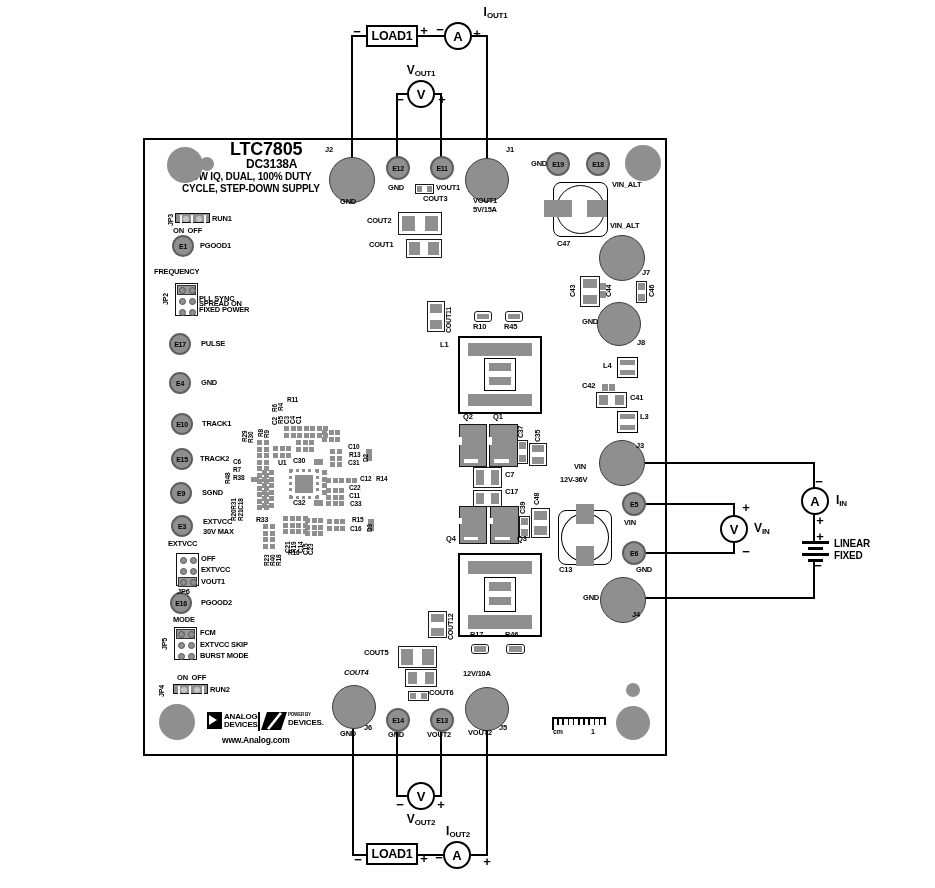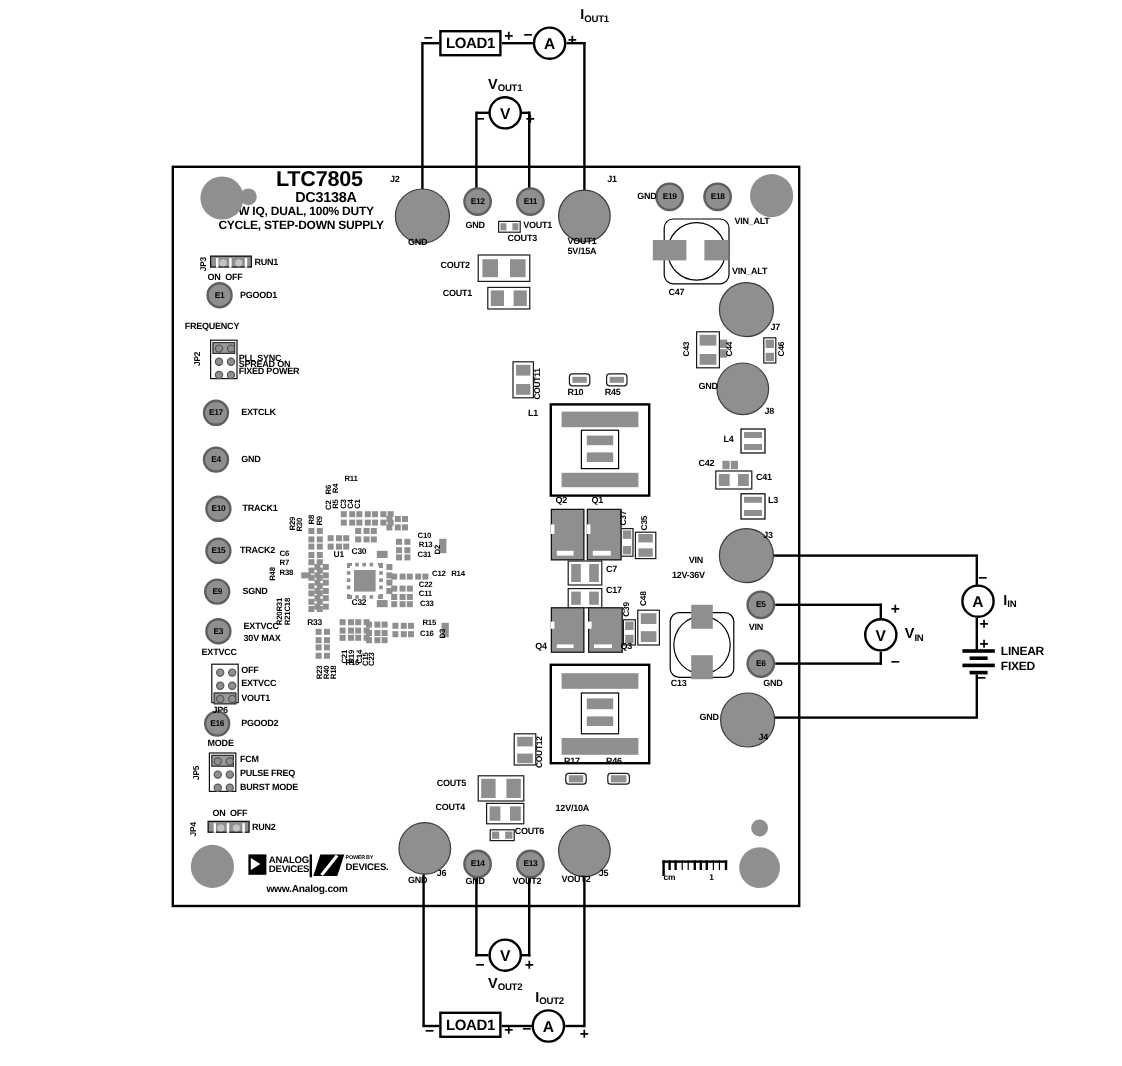--- a/index.html
+++ b/index.html
@@ -396,52 +396,52 @@
     <div class="lbl" style="left: 504px; top: 323px; font-size: 7.5px;">R45</div>
     <div class="lbl" style="left: 463px; top: 413px; font-size: 7.5px;">Q2</div>
     <div class="lbl" style="left: 493px; top: 413px; font-size: 7.5px;">Q1</div>
     <div class="lbl" style="left: 505px; top: 471px; font-size: 7.5px;">C7</div>
     <div class="lbl" style="left: 505px; top: 488px; font-size: 7.5px;">C17</div>
     <div class="lbl" style="left: 446px; top: 535px; font-size: 7.5px;">Q4</div>
     <div class="lbl" style="left: 517px; top: 535px; font-size: 7.5px;">Q3</div>
     <div class="lbl" style="left: 470px; top: 631px; font-size: 7.5px;">R17</div>
     <div class="lbl" style="left: 505px; top: 631px; font-size: 7.5px;">R46</div>
     <div class="lbl" style="left: 364px; top: 649px; font-size: 7.5px;">COUT5</div>
-    <div class="lbl" style="left: 363px; top: 669px; font-size: 7.5px;">COUT4</div>
+    <div class="lbl" style="left: 344px; top: 669px; font-size: 7.5px; font-style: italic;">COUT4</div>
     <div class="lbl" style="left: 429px; top: 689px; font-size: 7.5px;">COUT6</div>
     <div class="lbl" style="left: 463px; top: 670px; font-size: 7.5px;">12V/10A</div>
     <div class="lbl" style="left: 340px; top: 730px; font-size: 7.5px;">GND</div>
     <div class="lbl" style="left: 364px; top: 724px; font-size: 7.5px;">J6</div>
     <div class="lbl" style="left: 388px; top: 731px; font-size: 7.5px;">GND</div>
     <div class="lbl" style="left: 427px; top: 731px; font-size: 7.5px;">VOUT2</div>
     <div class="lbl" style="left: 468px; top: 729px; font-size: 7.5px;">VOUT2</div>
     <div class="lbl" style="left: 499px; top: 724px; font-size: 7.5px;">J5</div>
     <div class="lbl" style="left: 212px; top: 215px; font-size: 7.5px;">RUN1</div>
     <div class="lbl" style="left: 173px; top: 227px; font-size: 7.5px;">ON  OFF</div>
     <div class="lbl" style="left: 200px; top: 242px; font-size: 7.5px;">PGOOD1</div>
     <div class="lbl" style="left: 154px; top: 268px; font-size: 7.5px;">FREQUENCY</div>
     <div class="lbl" style="left: 199px; top: 300px; font-size: 7.5px;">SPREAD ON</div>
     <div class="lbl" style="left: 199px; top: 295px; font-size: 7.5px; text-align: center;">PLL SYNC</div>
     <div class="lbl" style="left: 199px; top: 306px; font-size: 7.5px;">FIXED POWER</div>
-    <div class="lbl" style="left: 201px; top: 340px; font-size: 7.5px;">EXTCLK</div>
+    <div class="lbl" style="left: 201px; top: 340px; font-size: 7.5px;">PULSE</div>
     <div class="lbl" style="left: 201px; top: 379px; font-size: 7.5px;">GND</div>
     <div class="lbl" style="left: 202px; top: 420px; font-size: 7.5px;">TRACK1</div>
     <div class="lbl" style="left: 200px; top: 455px; font-size: 7.5px;">TRACK2</div>
     <div class="lbl" style="left: 202px; top: 489px; font-size: 7.5px;">SGND</div>
     <div class="lbl" style="left: 203px; top: 518px; font-size: 7.5px;">EXTVCC</div>
     <div class="lbl" style="left: 203px; top: 528px; font-size: 7.5px;">30V MAX</div>
     <div class="lbl" style="left: 168px; top: 540px; font-size: 7.5px;">EXTVCC</div>
     <div class="lbl" style="left: 201px; top: 555px; font-size: 7.5px;">OFF</div>
     <div class="lbl" style="left: 201px; top: 566px; font-size: 7.5px;">EXTVCC</div>
     <div class="lbl" style="left: 201px; top: 578px; font-size: 7.5px;">VOUT1</div>
     <div class="lbl" style="left: 177px; top: 588px; font-size: 7.5px;">JP6</div>
     <div class="lbl" style="left: 201px; top: 599px; font-size: 7.5px;">PGOOD2</div>
     <div class="lbl" style="left: 173px; top: 616px; font-size: 7.5px;">MODE</div>
     <div class="lbl" style="left: 200px; top: 629px; font-size: 7.5px;">FCM</div>
-    <div class="lbl" style="left: 200px; top: 641px; font-size: 7.5px;">PULSE FREQ</div>
+    <div class="lbl" style="left: 200px; top: 641px; font-size: 7.5px;">EXTVCC SKIP</div>
     <div class="lbl" style="left: 200px; top: 652px; font-size: 7.5px;">BURST MODE</div>
     <div class="lbl" style="left: 177px; top: 674px; font-size: 7.5px;">ON  OFF</div>
     <div class="lbl" style="left: 210px; top: 686px; font-size: 7.5px;">RUN2</div>
     <div class="lbl" style="left: 553px; top: 728px; font-size: 7px;">cm</div>
     <div class="lbl" style="left: 591px; top: 728px; font-size: 7px;">1</div>
     <div class="lbl" style="left: 287px; top: 397px; font-size: 6.5px;">R11</div>
     <div class="lbl" style="left: 233px; top: 459px; font-size: 6.5px;">C6</div>
     <div class="lbl" style="left: 233px; top: 467px; font-size: 6.5px;">R7</div>
     <div class="lbl" style="left: 233px; top: 475px; font-size: 6.5px;">R38</div>
     <div class="lbl" style="left: 256px; top: 516px; font-size: 7px;">R33</div>

